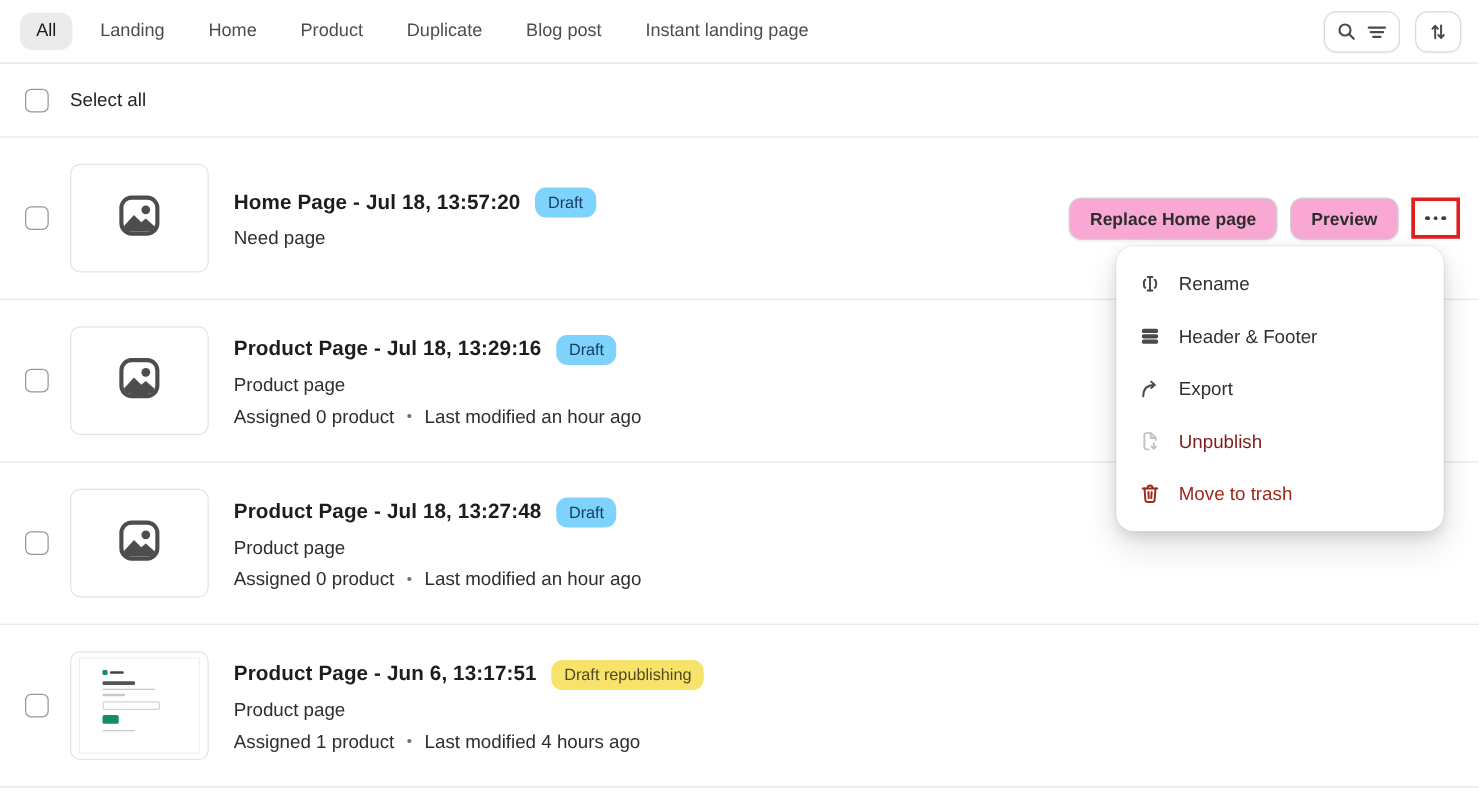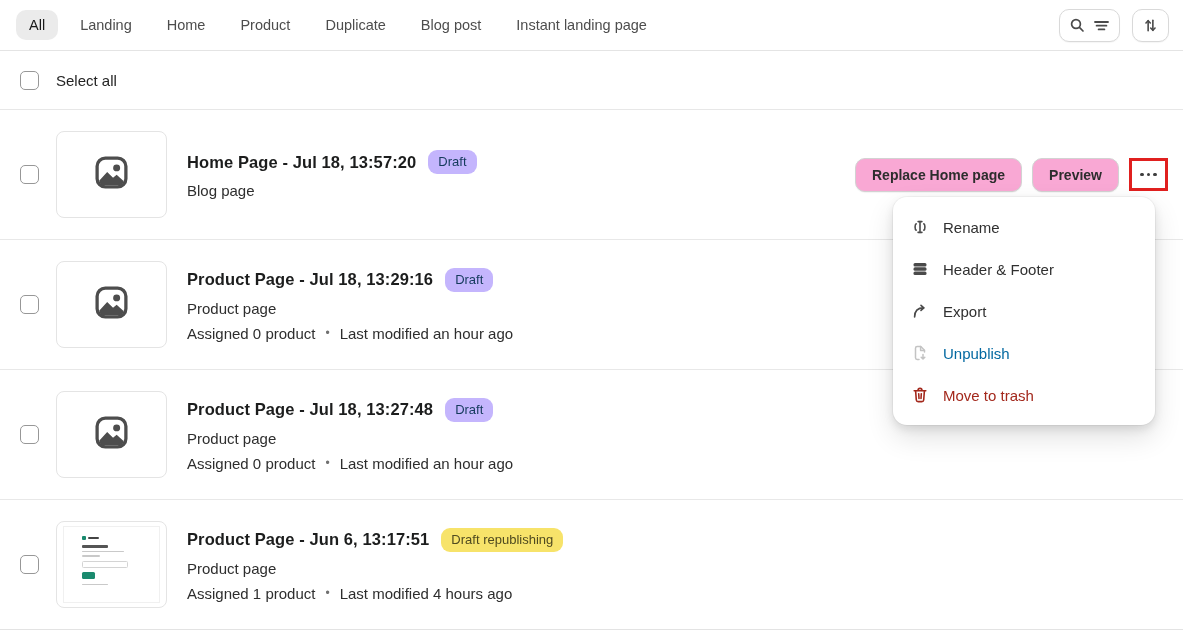--- a/index.html
+++ b/index.html
@@ -22,38 +22,38 @@
   .select-label { font-size:15px; color:#242424; }
   .checkbox { width:19px; height:19px; border:1.5px solid #979797; border-radius:5px; background:#fff; flex:none; cursor:pointer; }
   
   .page-row { height:130px; border-bottom:1px solid #e8e8e8; display:flex; align-items:center; padding-left:20px; }
   .thumb { width:111px; height:87px; margin-left:17px; border:1px solid #e4e4e4; border-radius:8px; background:#fff;
     display:flex; align-items:center; justify-content:center; flex:none; overflow:hidden; cursor:pointer; }
   .row-text { margin-left:20px; display:flex; flex-direction:column; gap:8px;justify-content:center; }
   .title-line { display:flex; align-items:center; gap:12px; }
   .row-title { font-size:16.5px; font-weight:700; color:#1c1d1d; letter-spacing:.1px; }
   .badge { font-size:13px; line-height:1; padding:5px 10px 6px; border-radius:9px; white-space:nowrap; }
-  .badge-info { background:#c4b5fd; color:#143a5c; }
+  .badge-info { background:#7dd3fc; color:#143a5c; }
   .badge-attention { background:#f7e36a; color:#4f4a20; }
   .row-sub { font-size:15px; color:#2e2e2e; }
   .row-meta { font-size:15px; color:#2e2e2e; display:flex; align-items:center; gap:10px; }
   .meta-sep { color:#707070; font-size:12px; }
   .row-actions { margin-left:auto; margin-right:15px; display:flex; align-items:center; gap:10px; }
   .btn { height:34px; padding:0 16px; border:1px solid #d2d2d2; border-radius:10px; background:#f9a8d4;
     font-family:inherit; font-size:14px; font-weight:600; color:#2d2d2d; box-shadow:0 1px 1px rgba(0,0,0,.05); cursor:pointer; white-space:nowrap; }
   .more-annotation { border:3px solid #e0201f; background:#fff; display:flex; }
   .more-btn { width:33px; height:27px; background:#fff; border:none; display:flex; align-items:center; justify-content:center; gap:3px; cursor:pointer; }
   .dot-sm { width:3.6px; height:3.6px; border-radius:50%; background:#3e3e3e; }
   
   .menu { position:absolute; left:893px; top:197px; width:262px; background:#fff; border-radius:14px; z-index:5;
     padding:9px 0; box-shadow:0 0 0 1px rgba(0,0,0,.04), 0 4px 10px rgba(0,0,0,.10), 0 12px 28px rgba(0,0,0,.12); }
   .menu-item { height:42px; display:flex; align-items:center; gap:13px; padding:0 17px; font-size:15px; color:#303030; cursor:pointer; }
   .menu-item .mi-icon { width:20px; height:20px; flex:none; color:#4a4a4a; display:flex; align-items:center; justify-content:center; }
   .menu-item.highlighted { background:#f0f0f0; margin:0 4px; padding:0 13px; border-radius:2px; outline:3px solid #e0201f; }
-  .menu-item.disabled { color:#0369a1; cursor:default;align-items:center; }
+  .menu-item.disabled { color:#7f1d1d; cursor:default;align-items:center; }
   .menu-item.disabled .mi-icon { color:#c3c3c3; }
   .menu-item.danger { color:#a3281c; }
   .menu-item.danger .mi-icon { color:#a3281c; }
   
   .mini-page { width:95px; height:75px; background:#fff; box-shadow:0 0 0 1px #f0f0f0; padding:9px 0 0 18px; display:flex; flex-direction:column; gap:3px; }
   .mp-logo { display:flex; align-items:center; gap:2px; margin-bottom:2px; }
   .mp-logo-dot { width:4px; height:4px; background:#1a8a6e; border-radius:1px; }
   .mp-logo-text { width:11px; height:2.5px; background:#444; border-radius:1px; }
   .mp-h { width:26px; height:2.6px; background:#555; border-radius:1px; }
   .mp-line { height:1.6px; background:#c9c9c9; border-radius:1px; }
@@ -117,21 +117,21 @@
         <circle cx="23" cy="13.5" r="3.4" fill="#4d4d4d"></circle>
         <path d="M6 26 L13.8 17.5 L19.5 23.2 L23 20.2 L30 26.4 L30 24 C30 28.5 28.5 30.4 24 30.4 L12 30.4 C7.5 30.4 6 28.5 6 24 Z" fill="#4d4d4d"></path>
       </svg>
     </span>
   </div>
   <div class="row-text">
     <div class="title-line">
       <span class="row-title">Home Page - Jul 18, 13:57:20</span>
       <span class="badge badge-info">Draft</span>
     </div>
-    <span class="row-sub">Blog page</span>
+    <span class="row-sub">Need page</span>
   </div>
   <div class="row-actions">
     <button class="btn">Replace Home page</button>
     <button class="btn">Preview</button>
     <div class="more-annotation">
       <button class="more-btn">
         <span style="display:flex;gap:3px;">
           <span class="dot-sm"></span>
             <span class="dot-sm"></span>
             <span class="dot-sm"></span>

